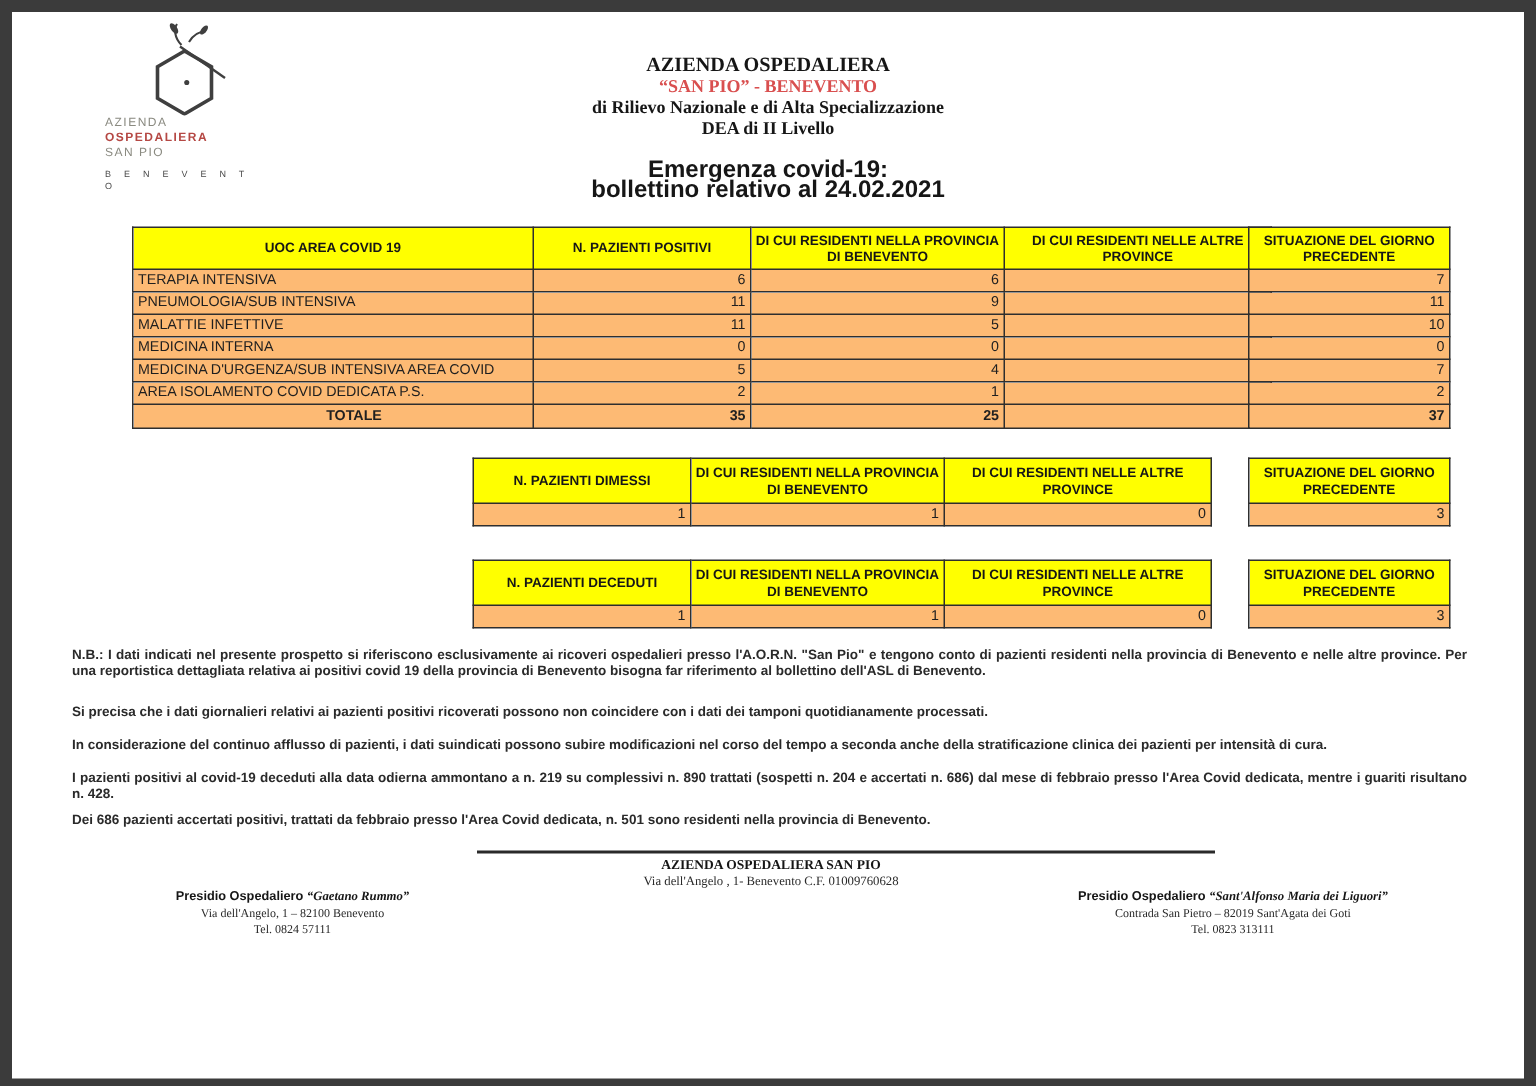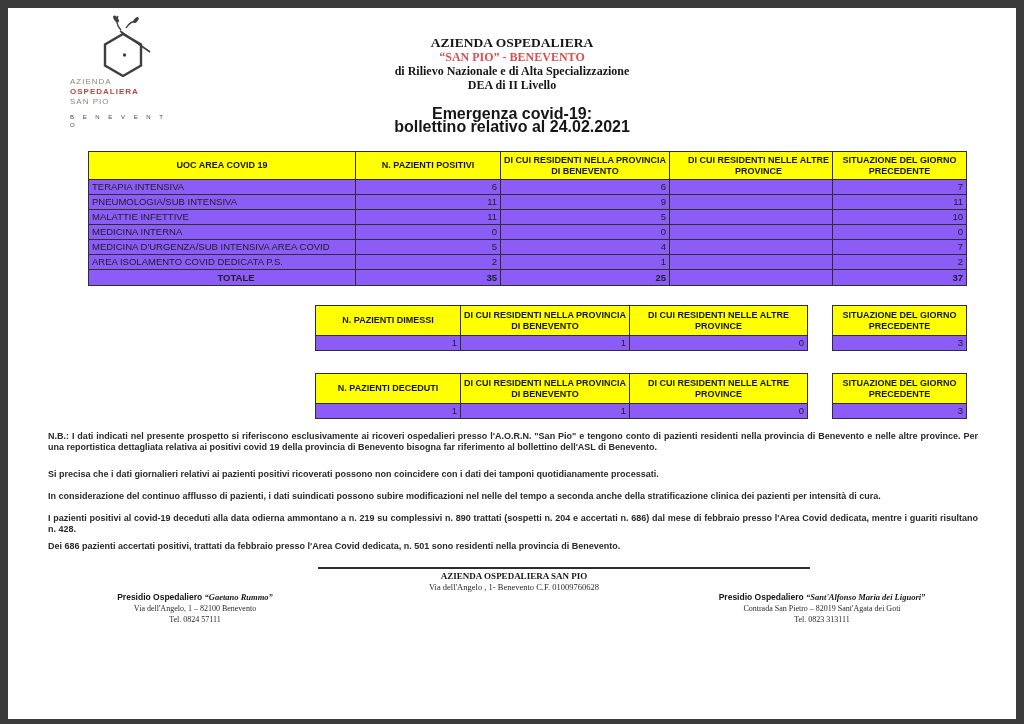--- a/index.html
+++ b/index.html
@@ -28,21 +28,21 @@
   .hdr-l3, .hdr-l4 { font-family:"Liberation Serif", serif; font-weight:bold; font-size:12px; line-height:14px; color:#161616; }
   .bulletin { position:absolute; left:0; right:0; top:99px; text-align:center; }
   .bulletin div { font-weight:bold; font-size:16px; line-height:13px; color:#161616; }
   
   table.t { position:absolute; border-collapse:collapse; table-layout:fixed; }
   table.t th, table.t td { border:1px solid #2e2e2e; overflow:hidden; white-space:nowrap; }
   table.t th {
     background:#ffff00; font-weight:bold; font-size:9px; line-height:11px;
     text-align:center; vertical-align:middle; padding:1px 2px; white-space:normal; color:#161616;
   }
-  table.t td { font-size:9.5px; height:14px; line-height:14px; padding:0 3px; background:#8b5cf6; }
+  table.t td { font-size:9.5px; height:14px; line-height:14px; padding:0 3px; background:#fdba74; }
   table.t .l { text-align:left; }
   table.t .r { text-align:right; }
   table.t .c { text-align:center; }
   table.t tr.total td { font-weight:bold; height:15px;padding-left:31px; }
   .th-main  { height:25px; }
   .th-small { height:27px; }
   
   .note { position:absolute; left:40px; right:38px; font-weight:bold; font-size:9px; line-height:10.5px; color:#2a2a2a; text-align:justify; }
   
   .fdivider { position:absolute; top:559px; left:310px; width:492px; border-top:2px solid #2a2a2a; height:0; }
@@ -241,21 +241,21 @@
       <th class="th-small">SITUAZIONE DEL GIORNO PRECEDENTE</th>
     </tr>
     <tr>
           <td class="r">3</td>
         </tr>
   </tbody>
     </table>
 
   <div class="note" style="top:423px;">N.B.: I dati indicati nel presente prospetto si riferiscono esclusivamente ai ricoveri ospedalieri presso l'A.O.R.N. "San Pio" e tengono conto di pazienti residenti nella provincia di Benevento e nelle altre province. Per una reportistica dettagliata relativa ai positivi covid 19 della provincia di Benevento bisogna far riferimento al bollettino dell'ASL di Benevento.</div>
   <div class="note" style="top:461px;">Si precisa che i dati giornalieri relativi ai pazienti positivi ricoverati possono non coincidere con i dati dei tamponi quotidianamente processati.</div>
-  <div class="note" style="top:483px;">In considerazione del continuo afflusso di pazienti, i dati suindicati possono subire modificazioni nel nelle del tempo a seconda anche della stratificazione clinica dei pazienti per intensità di cura.</div>
+  <div class="note" style="top:483px;">In considerazione del continuo afflusso di pazienti, i dati suindicati possono subire modificazioni nel corso del tempo a seconda anche della stratificazione clinica dei pazienti per intensità di cura.</div>
   <div class="note" style="top:505px;">I pazienti positivi al covid-19 deceduti alla data odierna ammontano a n. 219 su complessivi n. 890 trattati (sospetti n. 204 e accertati n. 686) dal mese di febbraio presso l'Area Covid dedicata, mentre i guariti risultano n. 428.</div>
   <div class="note" style="top:533px;">Dei 686 pazienti accertati positivi, trattati da febbraio presso l'Area Covid dedicata, n. 501 sono residenti nella provincia di Benevento.</div>
 
   <div class="fdivider"></div>
   <div class="fcenter">
     <div class="fc1">AZIENDA OSPEDALIERA SAN PIO</div>
     <div class="fc2">Via dell'Angelo , 1- Benevento  C.F. 01009760628</div>
   </div>
 
   <div class="presidio pres-left">

